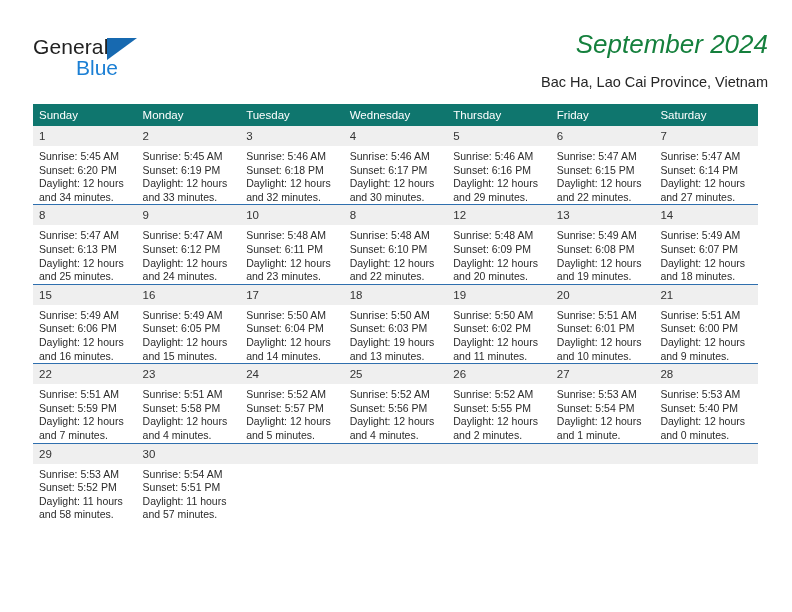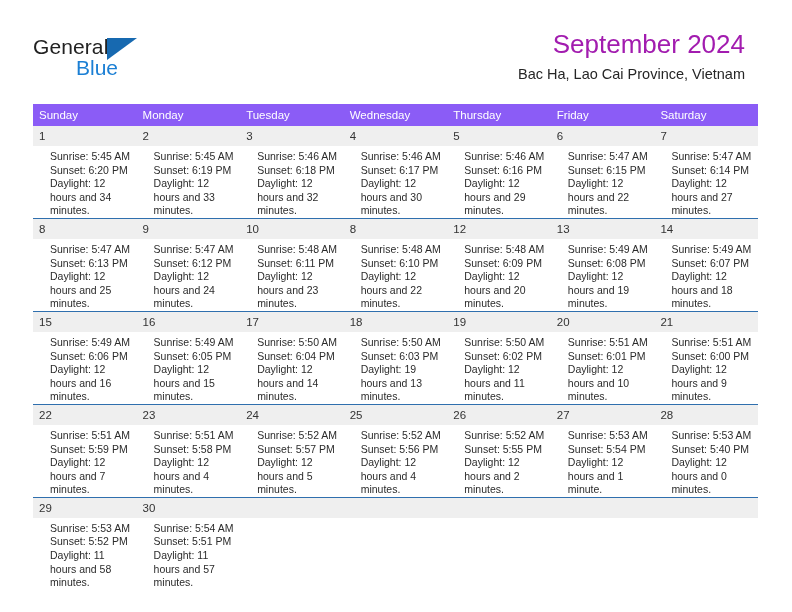--- a/index.html
+++ b/index.html
@@ -20,21 +20,21 @@
     width: 792px;
     height: 612px;
     box-sizing: border-box;
   }
 
   
   .masthead {
     position: absolute;
     left: 33px;
     top: 28px;
-    right: 47px;
+    right: 24px;
     height: 68px;
   }
 
   .logo {
     position: absolute;
     left: 0;
     top: 8px;
     width: 180px;
     height: 56px;
   }
@@ -65,43 +65,44 @@
 
   .title-block {
     position: absolute;
     right: 0;
     top: 0;
     text-align: right;
   }
   .cal-title {
     font-size: 26px;
     font-weight: normal;
-    color: #a21caf;
+    color: #15803d;
     line-height: 32px;
     white-space: nowrap;
+    font-style: italic;
   }
   .cal-subtitle {
     font-size: 14.5px;
     color: #262626;
     line-height: 20px;
-    margin-top: 4px;
+    margin-top: 12px;
     white-space: nowrap;
   }
 
   
   .calendar {
     position: absolute;
     left: 33px;
     top: 104px;
     width: 725px;
     border-collapse: collapse;
     table-layout: fixed;
   }
   .calendar th {
-    background: #8b5cf6;
+    background: #0f766e;
     color: #ffffff;
     font-size: 11.5px;
     font-weight: normal;
     text-align: left;
     padding: 5px 0 5px 6px;
     height: 12px;
     border: none;
   }
   .calendar td {
     vertical-align: top;
@@ -123,21 +124,20 @@
     height: 12px;
   }
   .daynum.empty {
     color: transparent;
   }
   .details {
     padding: 4px 6px 0 6px;
     font-size: 10.5px;
     line-height: 13.6px;
     color: #2b2b2b;
-    margin-left: 11px;
   }
   .details div {
     white-space: nowrap;
   }
   .details .dl-wrap {
     white-space: normal;
   }
 </style>
 </head>
 <body>

